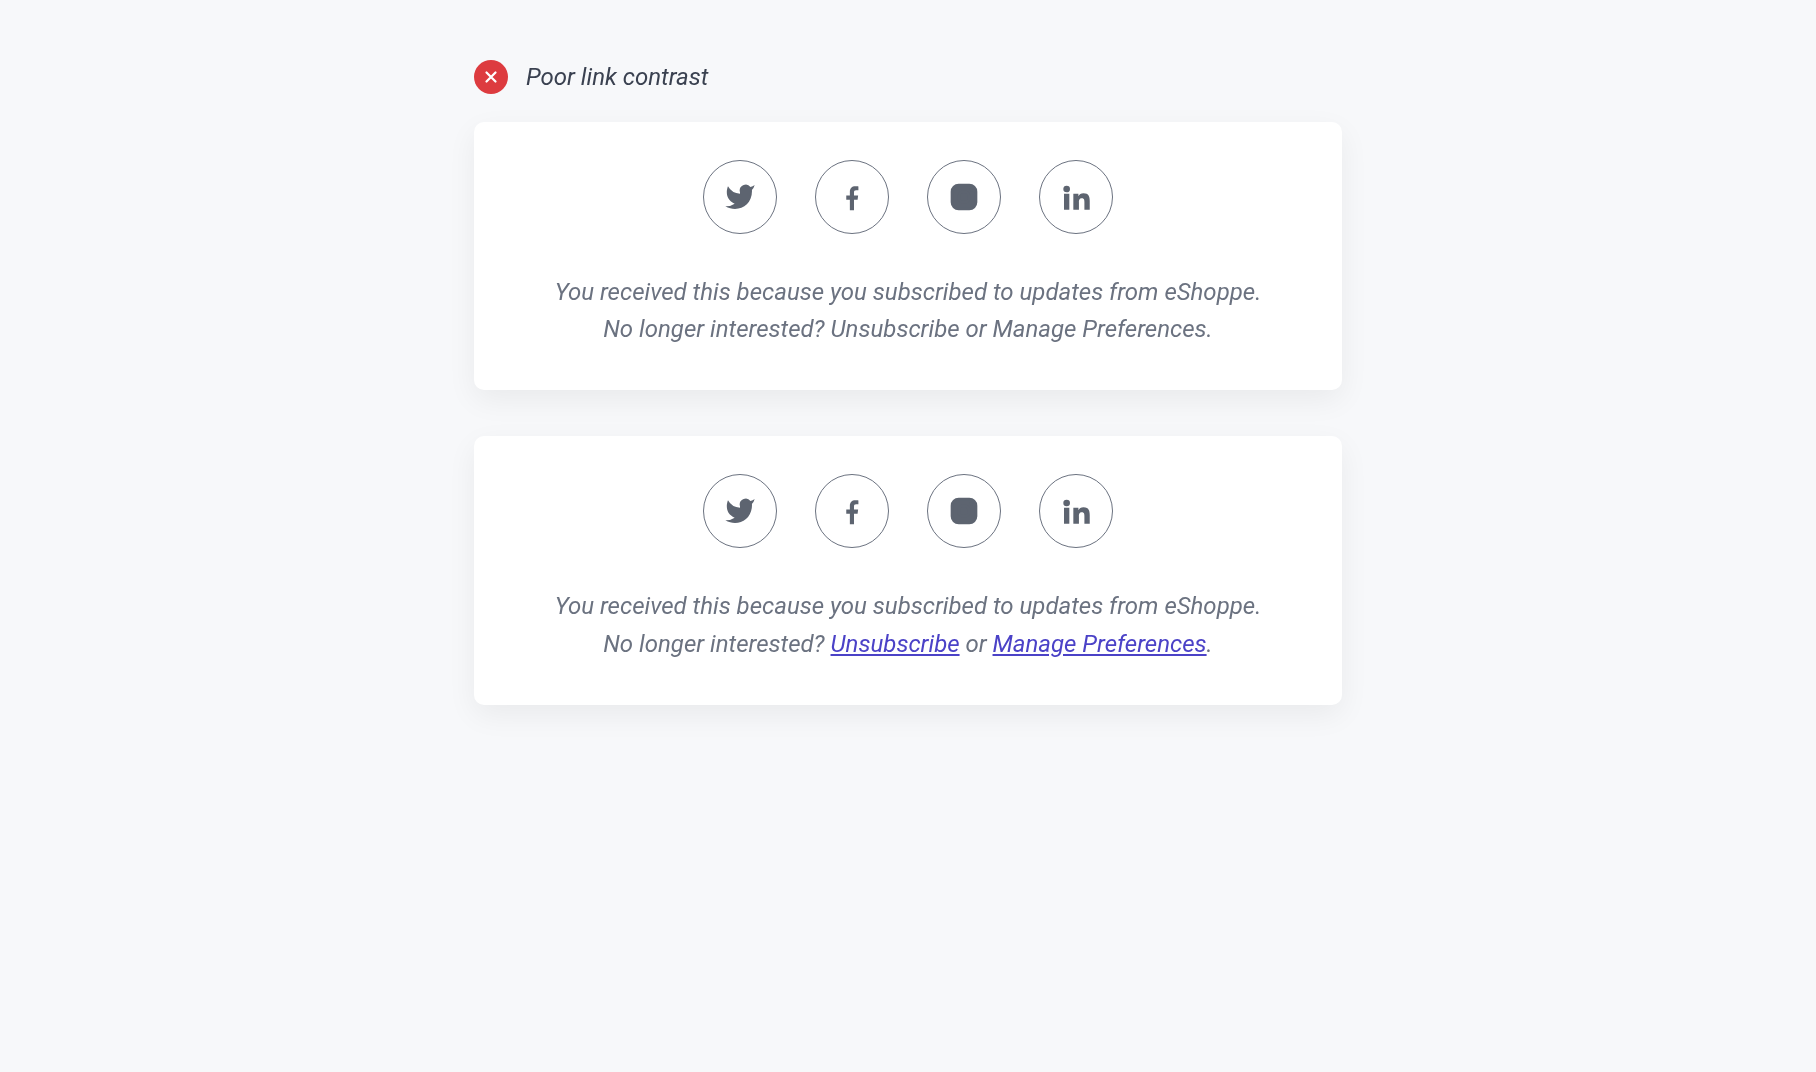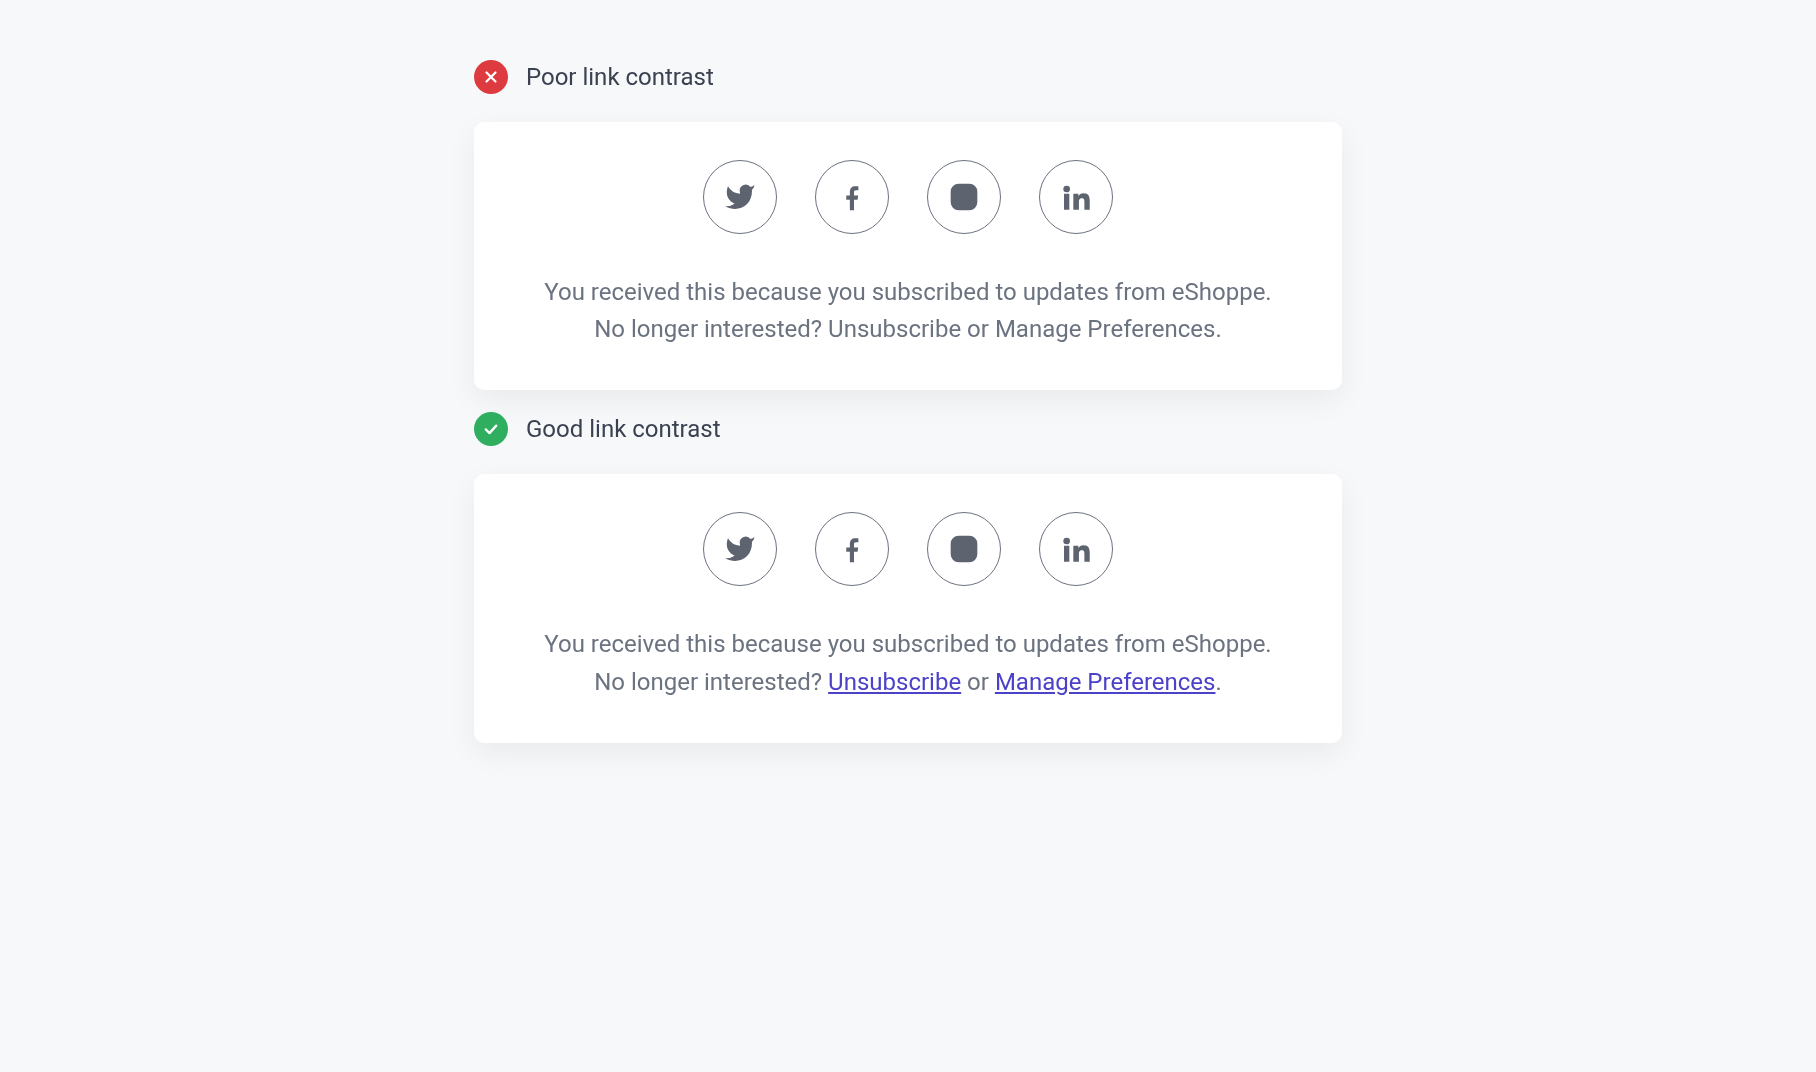--- a/index.html
+++ b/index.html
@@ -8,21 +8,22 @@
       background: #f7f8fa;
       width: 1816px;
       min-height: 1072px;
       padding: 60px 0;
       display: flex;
       flex-direction: column;
       align-items: center;
     }
     .example-block {
       width: 868px;
-      margin-bottom: 22px;
+      margin-bottom: 46px;
+      font-style: italic;
     }
     .label-row {
       display: flex;
       align-items: center;
       gap: 18px;
       margin-bottom: 28px;
     }
     .badge {
       width: 34px;
       height: 34px;
@@ -116,28 +117,20 @@
       </div>
     </div>
     <div class="footer-text">
       <span>You received this because you subscribed to updates from eShoppe.</span><br>
       <span>No longer interested? </span><a href="#" class="plain">Unsubscribe</a><span> or </span><a href="#" class="plain">Manage Preferences</a><span>.</span>
     </div>
   </div>
 </div>
 
 <div class="example-block">
-  <div class="label-row">
-    <div class="badge badge-good">
-      <svg viewBox="0 0 24 24" fill="none" stroke="#fff" stroke-width="3" stroke-linecap="round" stroke-linejoin="round">
-        <path d="M5 12.5 L10 17.5 L19 7.5"></path>
-      </svg>
-    </div>
-    <div class="label-text">Good link contrast</div>
-  </div>
   <div class="card">
     <div class="social-row">
       <div class="social-icon">
         <svg viewBox="0 0 24 24">
             <path d="M23 3a10.9 10.9 0 0 1-3.14 1.53A4.48 4.48 0 0 0 12 8.5v1A10.66 10.66 0 0 1 3 4s-4 9 5 13a11.64 11.64 0 0 1-7 2c9 5 20 0 20-11.5a4.5 4.5 0 0 0-.08-.83A7.72 7.72 0 0 0 23 3z"></path>
           </svg>
       </div>
       <div class="social-icon">
         <svg viewBox="0 0 24 24">
             <path d="M13.5 22v-8h2.7l.4-3.2h-3.1V8.6c0-.9.3-1.6 1.6-1.6h1.7V4.1C16.5 4 15.5 4 14.4 4c-2.4 0-4 1.5-4 4.2v2.6H7.7V14h2.7v8h3.1z"></path>

